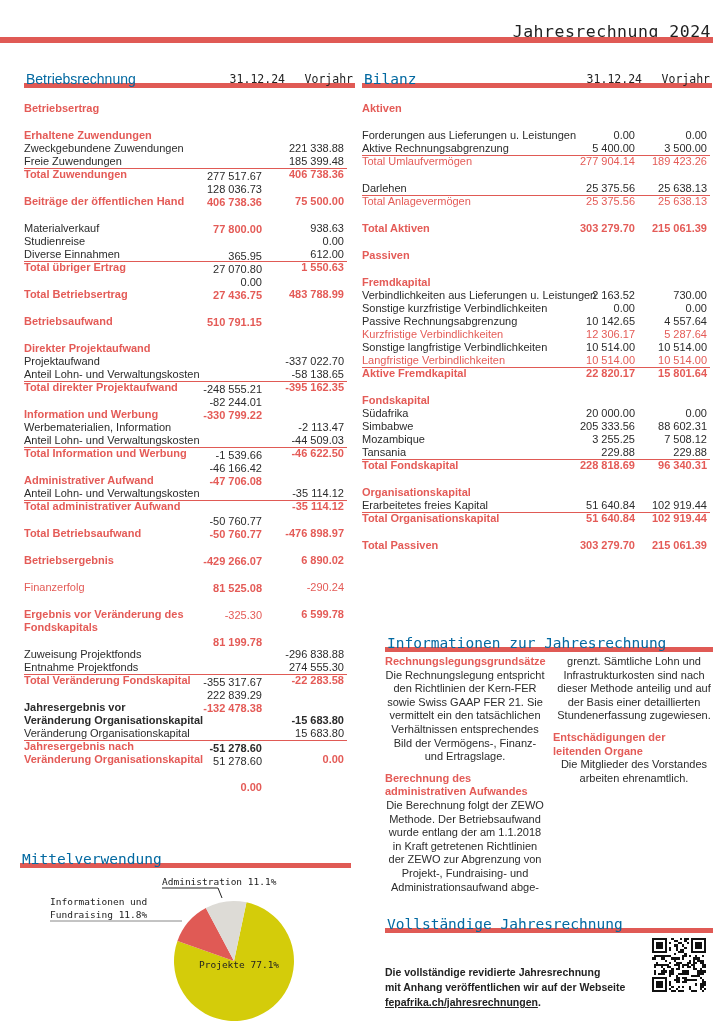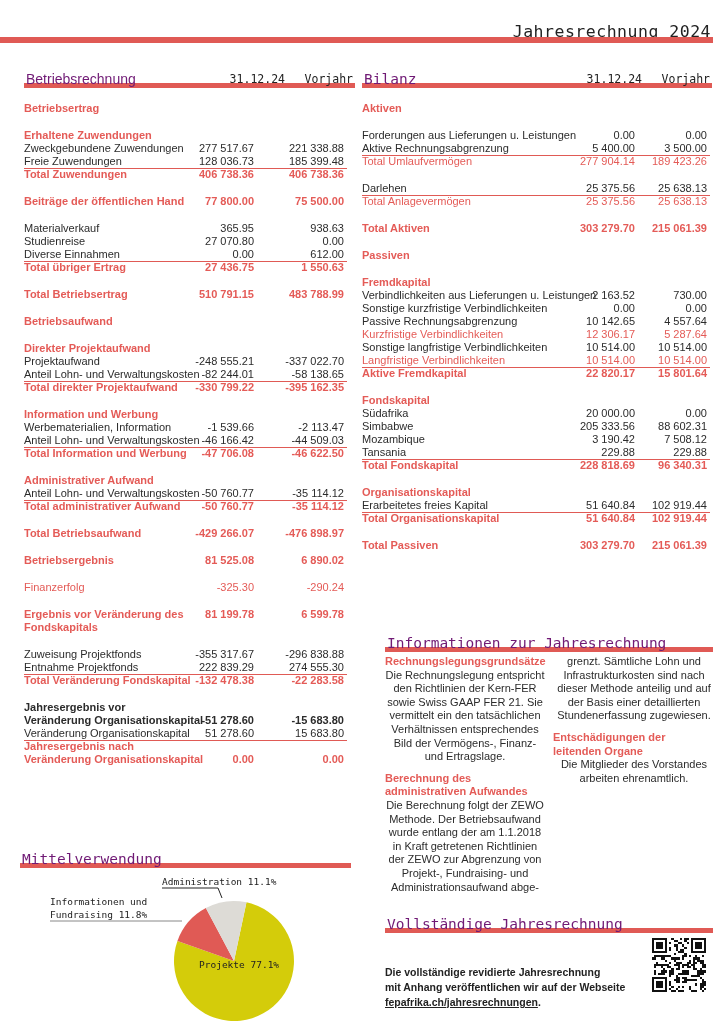--- a/index.html
+++ b/index.html
@@ -8,34 +8,34 @@
   .red { color: #e45b57; }
   .mono { font-family: "DejaVu Sans Mono", "Liberation Mono", monospace; }
 
   
   .top-bar { position: absolute; left: 0; top: 37px; width: 713px; height: 6px; background: #e05a55; }
   .doc-title { position: absolute; right: 13px; top: 22px; font-size: 16.5px; letter-spacing: 0.5px; color: #222; }
 
   
   .sec-head { position: absolute; height: 22px; }
   .sec-head .bar { position: absolute; left: 0; right: 0; bottom: 0; height: 5px; background: #e05a55; }
-  .sec-head .ttl { position: absolute; left: 2px; bottom: 1px; font-size: 14.5px; color: #701a75; }
+  .sec-head .ttl { position: absolute; left: 2px; bottom: 1px; font-size: 14.5px; color: #0369a1; }
   .sec-head .c1, .sec-head .c2 { position: absolute; bottom: 2px; font-size: 11.5px; color: #222; }
 
   
   .tbl { position: absolute; font-size: 11px; line-height: 13px; }
   .row { position: relative; height: 13px; white-space: nowrap; }
   .row .lbl { position: absolute; left: 0; }
   .row .v1, .row .v2 { position: absolute; text-align: right; }
   .row.bold { font-weight: bold; }
   .row.red { color: #e45b57; }
   .row.ul::after { content: ""; position: absolute; left: 0; right: -3px; bottom: -1px; height: 1.5px; background: #e05a55; }
   .gap { height: 14px; }
 
-  #left .v1 { right: 90px; }
+  #left .v1 { right: 82px; margin-top: 28px; }
   #left .v2 { right: 0; }
   #right .v1 { right: 72px; }
   #right .v2 { right: 0; }
 
   
   .info-col { position: absolute; font-size: 11px; line-height: 13.6px; color: #2b2b2b; }
   .info-col h4 { font-size: 11px; color: #e45b57; font-weight: bold; line-height: 13.6px; }
   .info-col p { margin-bottom: 8px; text-align: center; }
 
   .full-text { position: absolute; left: 385px; top: 937px; font-size: 10.5px; font-weight: bold; line-height: 15px; color: #222; margin-top: 28px; }
@@ -334,21 +334,21 @@
       <span class="v1">20 000.00</span>
       <span class="v2">0.00</span>
     </div>
     <div class="row">
       <span class="lbl">Simbabwe</span>
       <span class="v1">205 333.56</span>
       <span class="v2">88 602.31</span>
     </div>
     <div class="row">
       <span class="lbl">Mozambique</span>
-      <span class="v1">3 190.42</span>
+      <span class="v1">3 255.25</span>
       <span class="v2">7 508.12</span>
     </div>
     <div class="row ul">
       <span class="lbl">Tansania</span>
       <span class="v1">229.88</span>
       <span class="v2">229.88</span>
     </div>
     <div class="row bold red">
       <span class="lbl">Total Fondskapital</span>
       <span class="v1">228 818.69</span>

